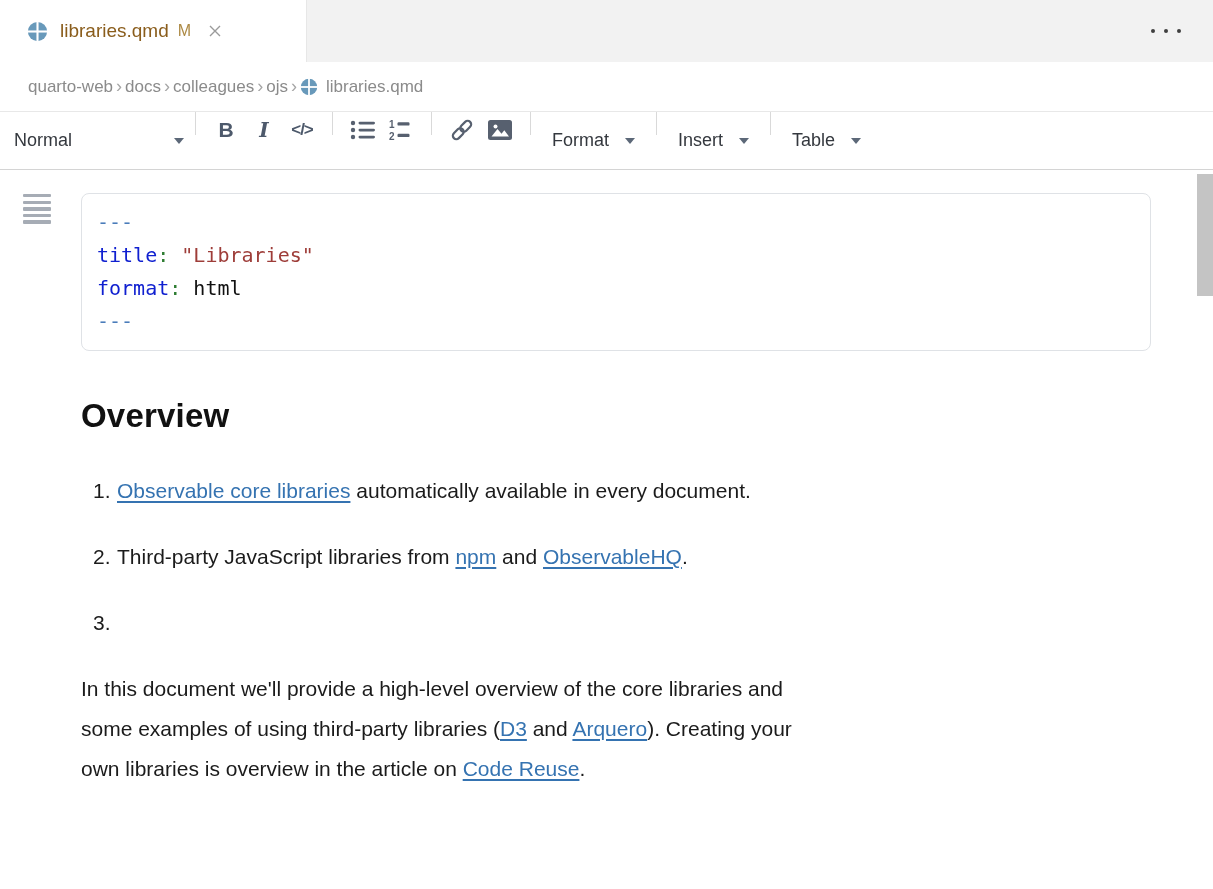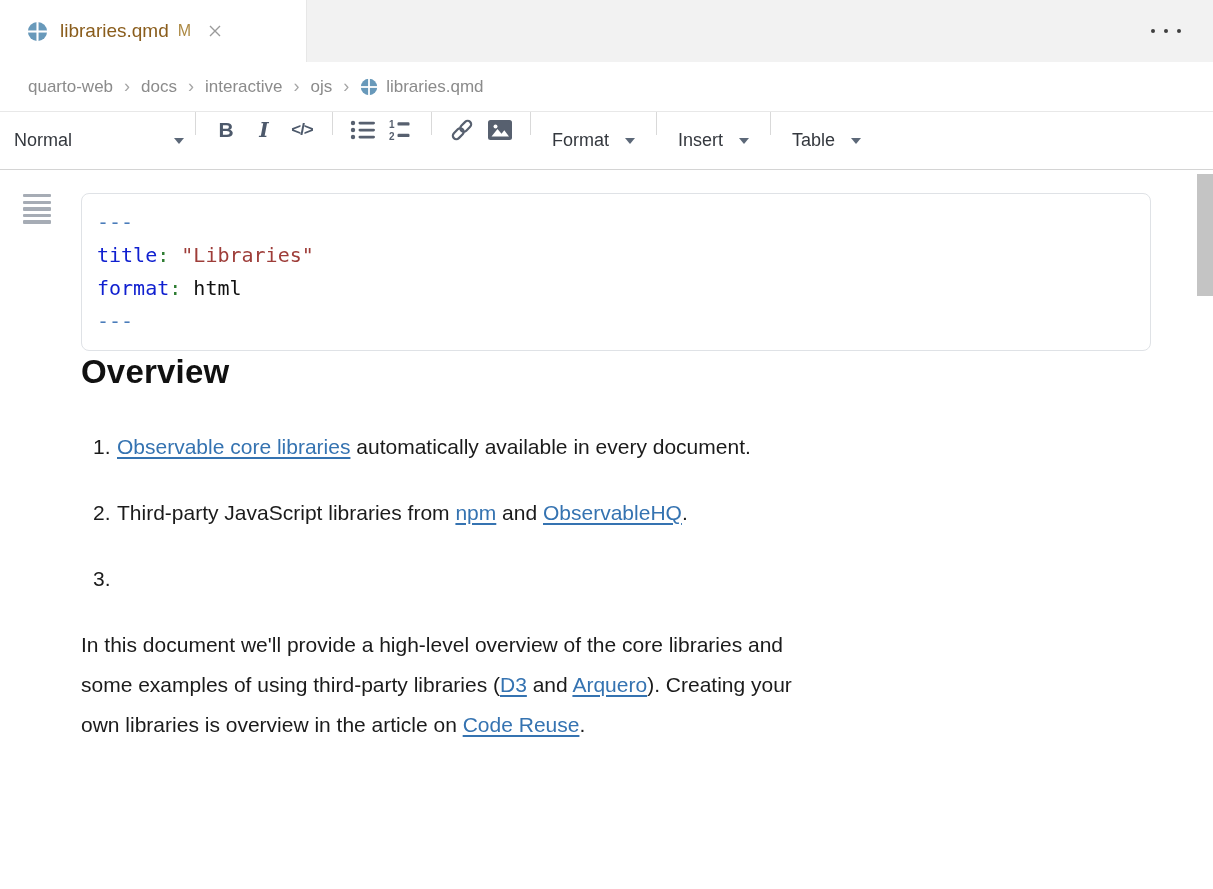--- a/index.html
+++ b/index.html
@@ -12,21 +12,21 @@
   .tab { display:flex; align-items:center; width:307px; background:#ffffff; padding-left:27px; border-right:1px solid #e7e7e7; }
   .tab-icon { width:21px; height:21px; flex:0 0 auto; }
   .tab-title { margin-left:12px; font-size:19px; color:var(--c-modified-file,#8a5d1c); }
   .tab-badge { margin-left:9px; font-size:16px; color:#ad8a45; }
   .tab-close { margin-left:15px; width:18px; height:18px; display:flex; align-items:center; justify-content:center; cursor:pointer; }
   .tab-spacer { flex:1; }
   .more { display:flex; align-items:center; gap:9px; margin-right:30px; padding:6px 2px; cursor:pointer; }
   .more i { width:4px; height:4px; border-radius:50%; background:#3f3f3f; }
 
   
-  .breadcrumb { height:50px; display:flex; align-items:center; gap:11px; padding-left:28px; background:#fff; border-bottom:1px solid #e8e8e8; font-size:17px; color:#8b8b8b; }
+  .breadcrumb { height:50px; display:flex; align-items:center; gap:3px; padding-left:28px; background:#fff; border-bottom:1px solid #e8e8e8; font-size:17px; color:#8b8b8b; }
   .crumb { cursor:pointer; }
   .crumb-sep { color:#a6a6a6; font-size:18px; }
   .crumb-file { display:flex; align-items:center; gap:8px; }
   .crumb-icon { width:18px; height:18px; }
 
   
   .toolbar { height:58px; display:flex; padding-left:14px; background:#fff; border-bottom:1px solid #d4d4d4; color:#34383e; }
   .tb-sep { width:1px; height:23px; background:#d9d9d9; margin:0 11px; }
   .style-select { width:170px; display:flex; align-items:center; justify-content:space-between; font-size:18px; cursor:pointer; }
   .caret { width:0; height:0; border-left:5.5px solid transparent; border-right:5.5px solid transparent; border-top:6.5px solid #5c6878; }
@@ -43,21 +43,21 @@
   .drag-handle i { height:3.4px; background:#a6acb5; border-radius:1px; }
   .doc { padding:23px 62px 0 81px; color:#1b1b1b; }
 
   .yaml { border:1px solid #dfe2e6; border-radius:8px; padding:12px 15px; font-family:"DejaVu Sans Mono", monospace; font-size:20px; line-height:33px; background:#fff; }
   .tok-delimiter { color:var(--c-yaml-delimiter,#4a7cba); }
   .tok-key { color:var(--c-yaml-key,#1020d0); }
   .tok-colon { color:var(--c-yaml-colon,#2e7d32); }
   .tok-string { color:var(--c-yaml-string,#9e3d39); }
   .tok-plain { color:#111; }
 
-  h1.doc-h1 { font-size:33px; line-height:42px; font-weight:700; color:#111; letter-spacing:.2px; }
+  h1.doc-h1 { margin-top:44px; font-size:33px; line-height:42px; font-weight:700; color:#111; letter-spacing:.2px; }
   .doc-p { margin-top:38px; font-size:21px; line-height:40px; }
   ol.doc-ol { margin-top:34px; list-style:none; }
   ol.doc-ol li { display:flex; padding-left:12px; margin-bottom:26px; font-size:21px; line-height:40px; }
   .li-num { min-width:20px; margin-right:4px; }
   .doc-closing { font-size:21px; }
   .doc-closing .cl-line { line-height:40px; }
   a.doc-link { color:var(--c-link,#3573b1); text-decoration:underline; text-underline-offset:3px; cursor:pointer; }
 
   .scroll-thumb { position:absolute; right:0; top:4px; width:16px; height:122px; background:#c4c4c4; cursor:pointer; }
 </style>
@@ -87,21 +87,21 @@
         <i></i>
         <i></i>
       </div>
   </div>
 
   <div class="breadcrumb">
     <span class="crumb">quarto-web</span>
     <span class="crumb-sep">›</span>
     <span class="crumb">docs</span>
     <span class="crumb-sep">›</span>
-    <span class="crumb">interactive</span>
+    <span class="crumb">colleagues</span>
     <span class="crumb-sep">›</span>
     <span class="crumb">ojs</span>
     <span class="crumb-sep">›</span>
     <span class="crumb crumb-file">
       <svg class="crumb-icon" viewBox="0 0 24 24">
         <circle cx="12" cy="12" r="11" fill="#6899ba"></circle>
         <rect x="10.8" y="0" width="2.4" height="24" fill="#ffffff"></rect>
         <rect x="0" y="10.8" width="24" height="2.4" fill="#ffffff"></rect>
       </svg>
       <span>libraries.qmd</span>

